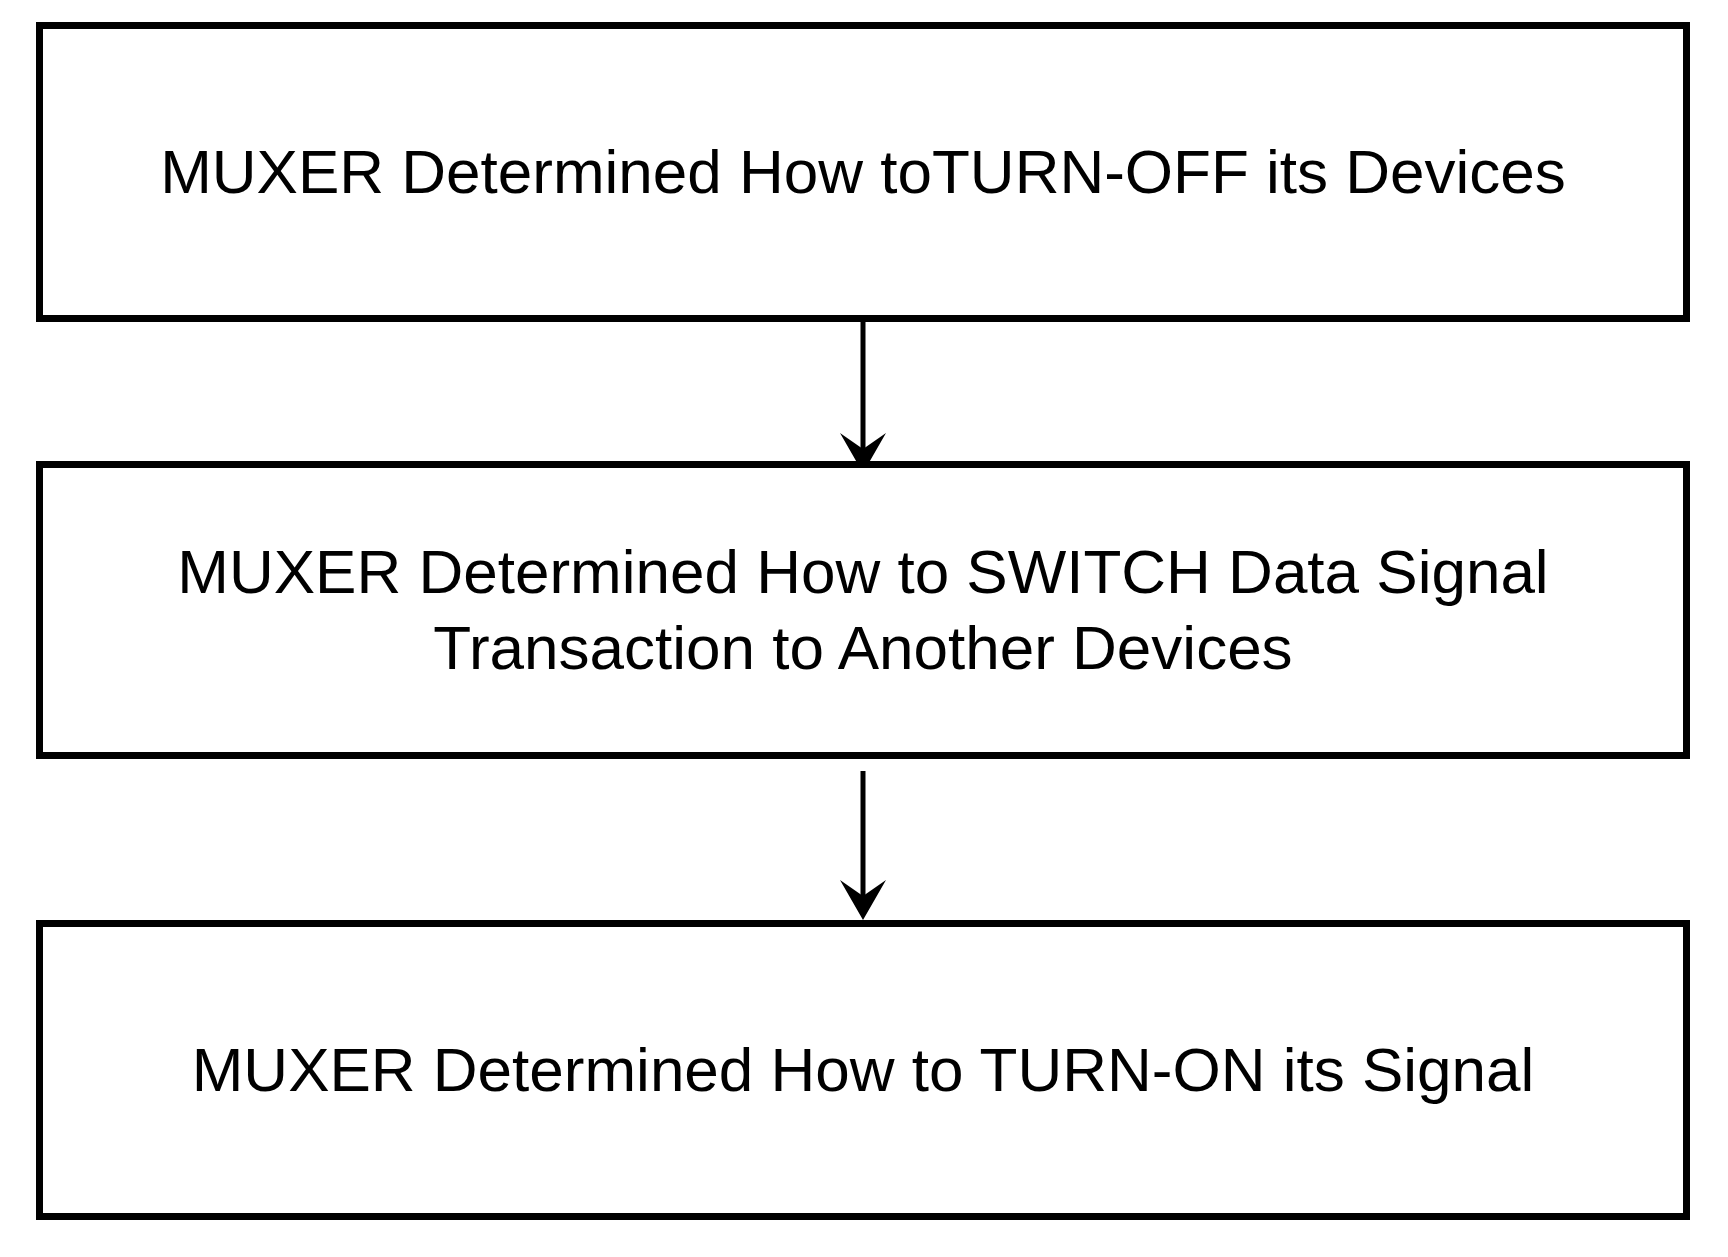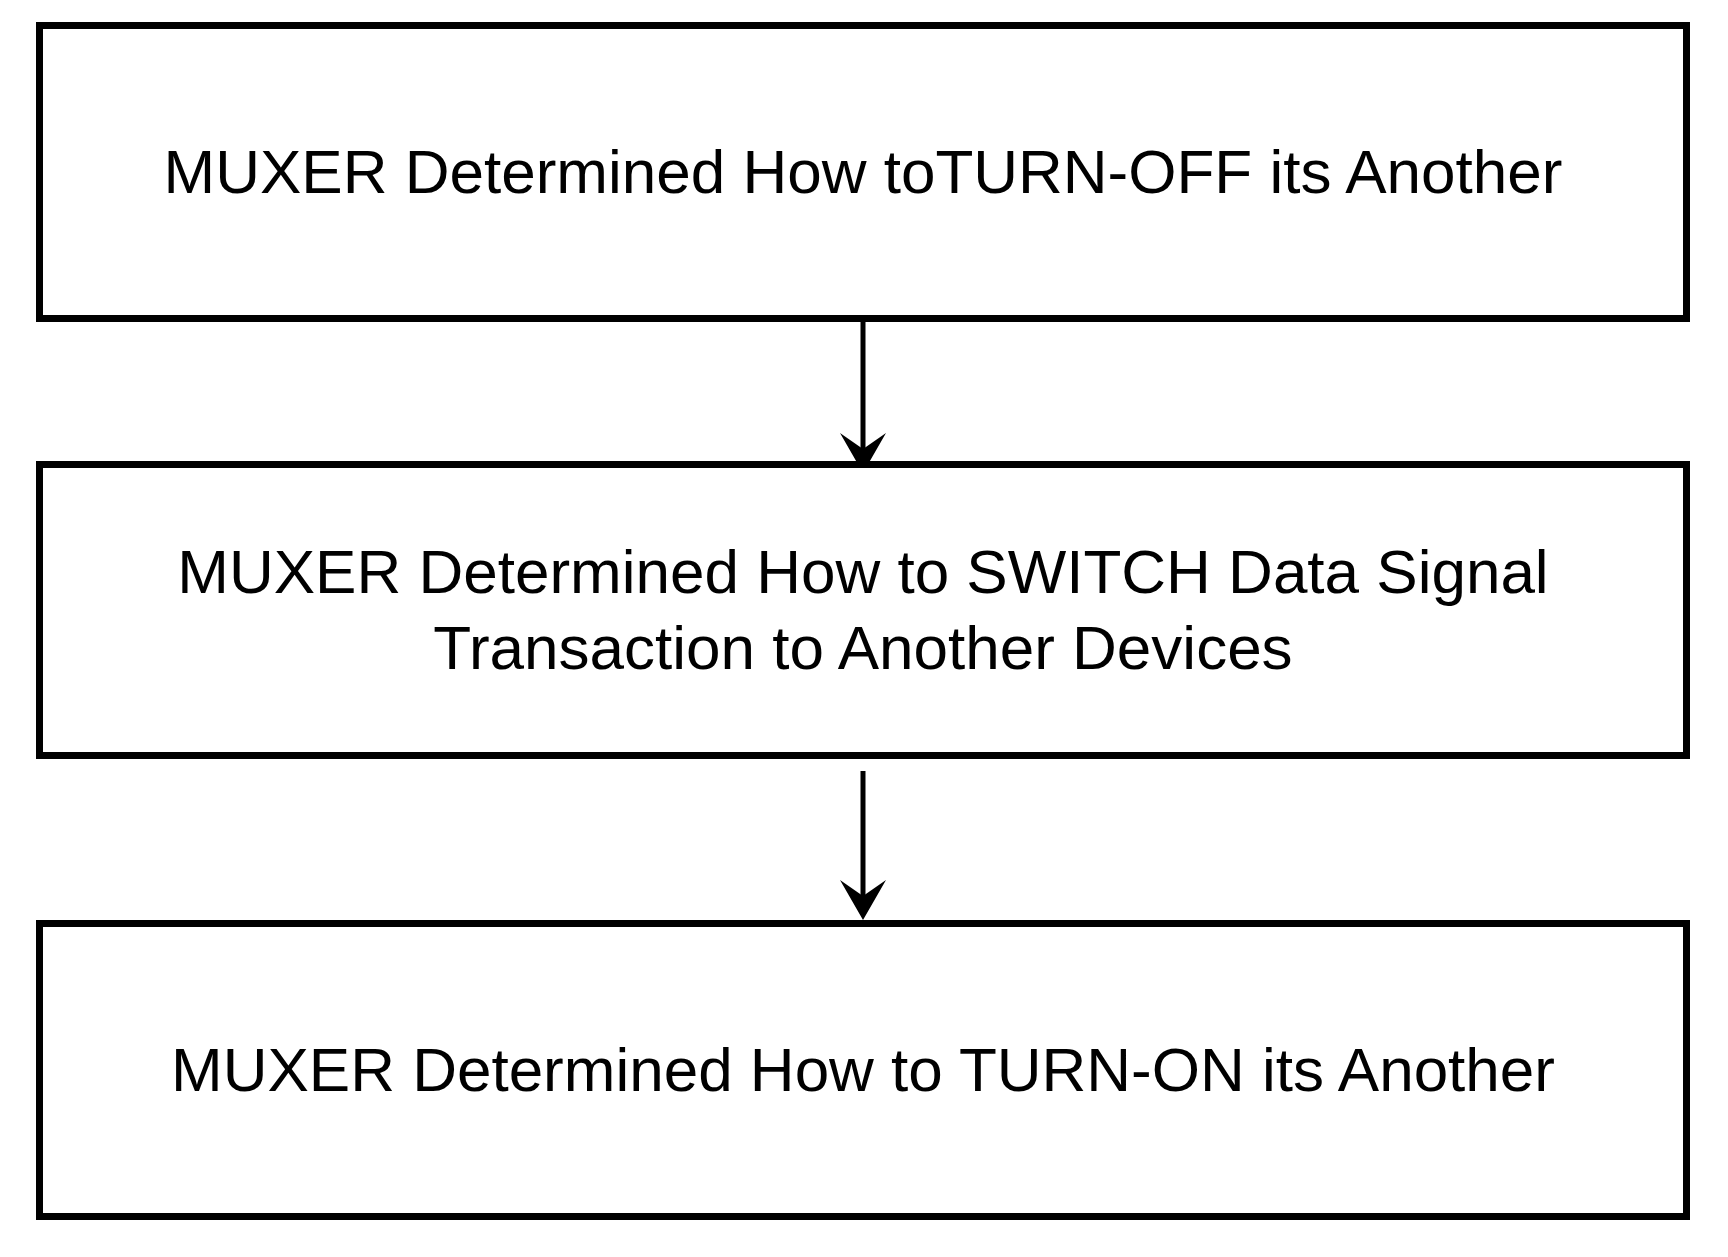--- a/index.html
+++ b/index.html
@@ -47,34 +47,34 @@
   }
   .flow-arrow.arrow-1 { top: 322px; height: 151px; }
   .flow-arrow.arrow-2 { top: 771px; height: 149px; }
 </style>
 </head>
 <body>
 
 <div class="canvas">
 
   <div class="flow-box box-1">
-    <span class="box-label">MUXER Determined How toTURN-OFF its Another</span>
+    <span class="box-label">MUXER Determined How toTURN-OFF its Devices</span>
   </div>
 
   <svg class="flow-arrow arrow-1" viewBox="0 0 60 151" xmlns="http://www.w3.org/2000/svg" aria-hidden="true">
     <line x1="30" y1="0" x2="30" y2="130" stroke="currentColor" stroke-width="5"></line>
     <polygon points="30,151 7,111 30,127 53,111" fill="currentColor"></polygon>
   </svg>
 
   <div class="flow-box box-2">
     <span class="box-label">MUXER Determined How to SWITCH Data Signal Transaction to Another Devices</span>
   </div>
 
   <svg class="flow-arrow arrow-2" viewBox="0 0 60 149" xmlns="http://www.w3.org/2000/svg" aria-hidden="true">
     <line x1="30" y1="0" x2="30" y2="128" stroke="currentColor" stroke-width="5"></line>
     <polygon points="30,149 7,109 30,125 53,109" fill="currentColor"></polygon>
   </svg>
 
   <div class="flow-box box-3">
-    <span class="box-label">MUXER Determined How to TURN-ON its Another</span>
+    <span class="box-label">MUXER Determined How to TURN-ON its Signal</span>
   </div>
 
 </div>
 
 </body></html>

